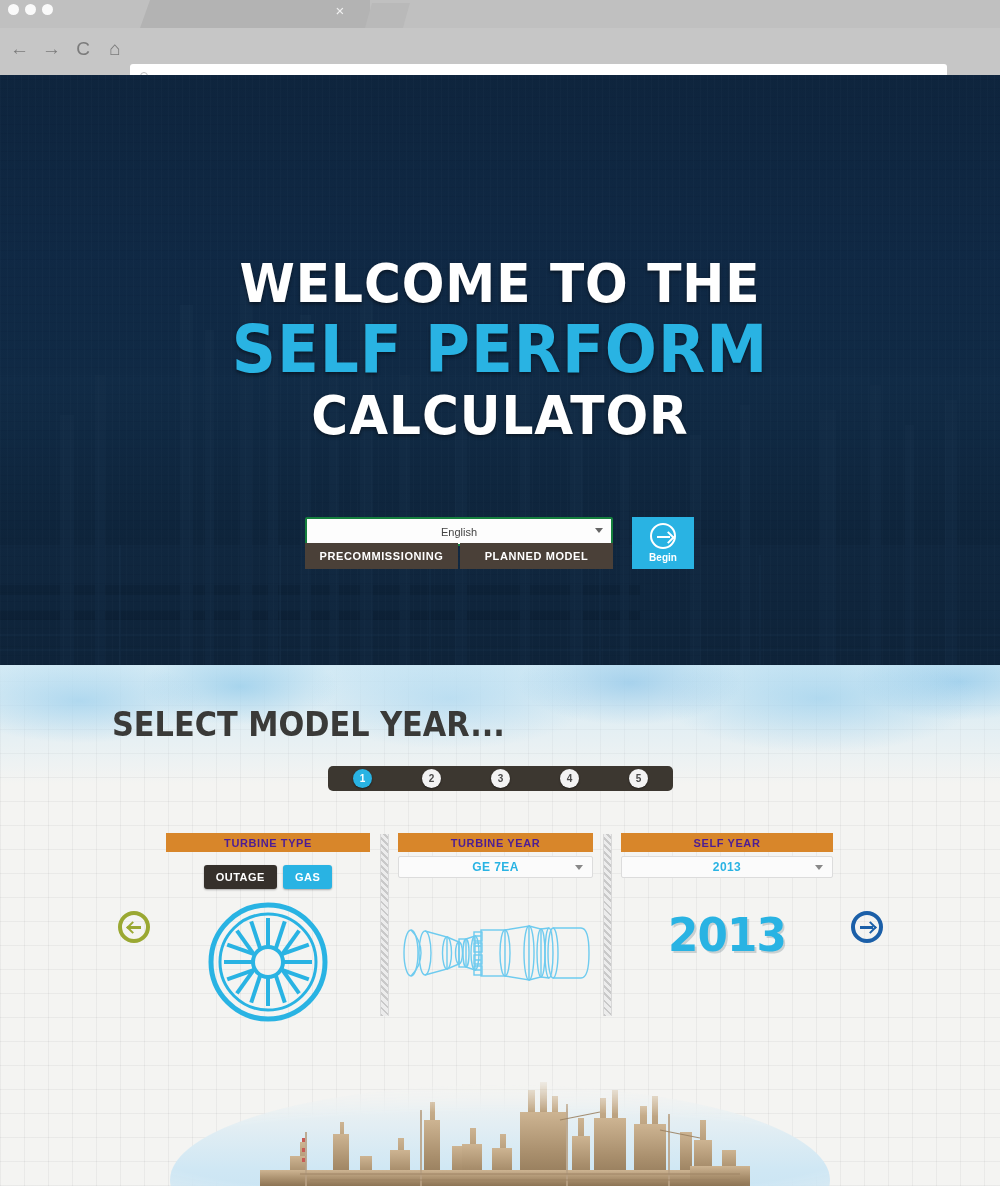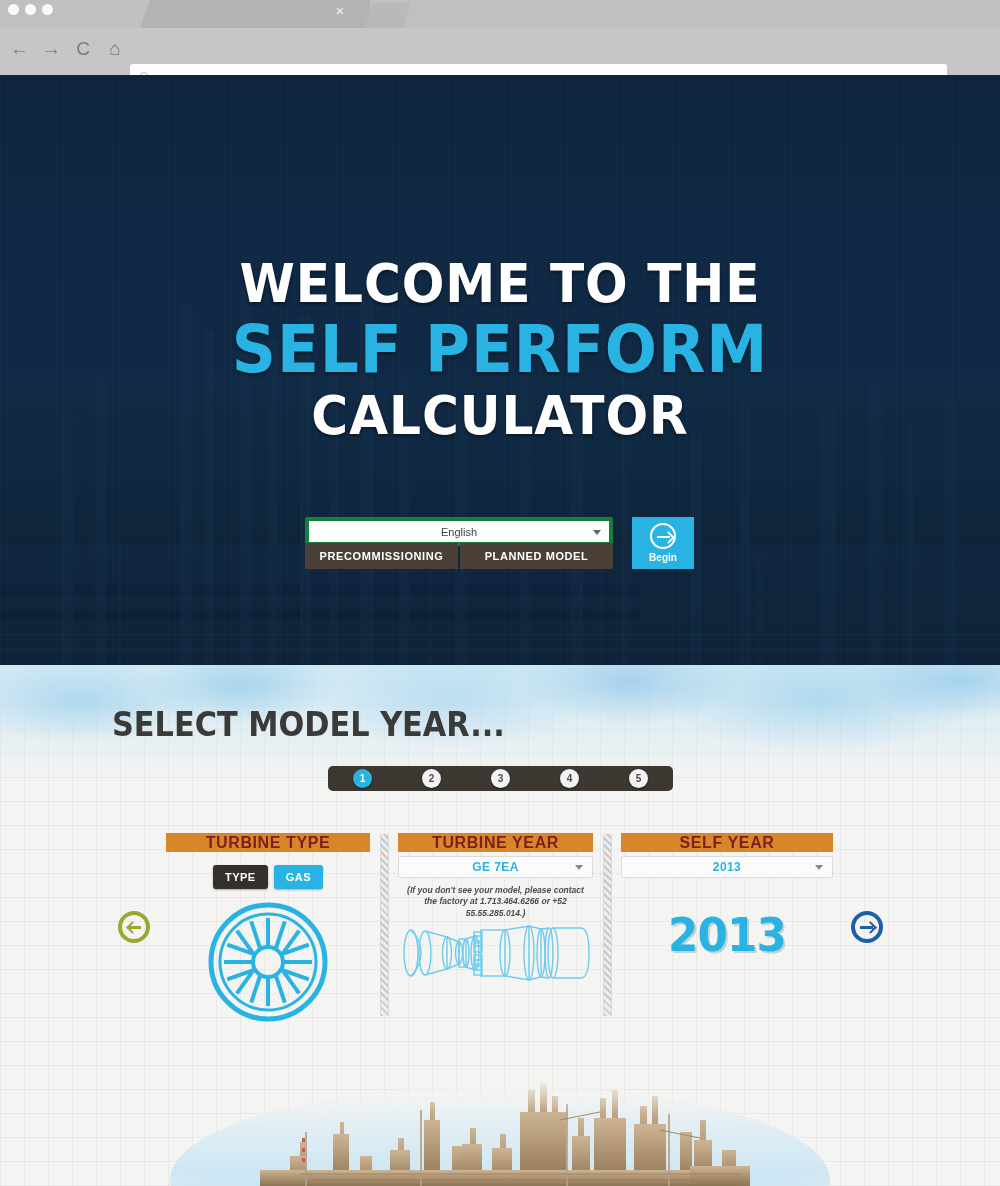--- a/index.html
+++ b/index.html
@@ -66,21 +66,21 @@
   .ht-line{
     font-family:"DejaVu Sans",sans-serif;font-weight:bold;letter-spacing:1px;
     text-shadow:0 2px 4px rgba(0,0,0,.45);line-height:1;
   }
   .ht-l1{font-size:54px;color:#ffffff;transform:scaleX(.93);}
   .ht-l2{font-size:66px;color:#29b3e3;margin-top:6px;transform:scaleX(.93);}
   .ht-l3{font-size:54px;color:#ffffff;margin-top:6px;transform:scaleX(.93);}
 
   .hero-form{position:absolute;left:305px;top:442px;width:390px;height:56px;}
   .lang-select{
-    position:absolute;left:0;top:0;width:308px;height:29px;background:#fdfdfd;border:4px solid #15803d;
+    position:absolute;left:0;top:0;width:308px;height:29px;background:#fdfdfd;border:2px solid #15803d;
     box-sizing:border-box;border-radius:2px;display:flex;align-items:center;justify-content:center;
   }
   .lang-select span{font-size:11px;color:#444;}
   .lang-caret{position:absolute;right:8px;top:9px;width:0;height:0;border-left:4px solid transparent;border-right:4px solid transparent;border-top:5px solid #666;}
   .mode-row{position:absolute;left:0;top:26px;width:308px;height:26px;display:flex;gap:2px;}
   .mode-btn{
     flex:1;background:#4a4038;display:flex;align-items:center;justify-content:center;
     color:#ffffff;font-size:11px;font-weight:bold;letter-spacing:.6px;
   }
   .mode-btn.active{background:#4a4038;}
@@ -123,21 +123,21 @@
   .step-dot{
     width:19px;height:19px;border-radius:50%;background:#f3f3f3;color:#4a4a4a;
     font-size:10px;font-weight:bold;display:flex;align-items:center;justify-content:center;
     box-shadow:0 1px 2px rgba(0,0,0,.45);
   }
   .step-dot.active{background:#29b3e3;color:#ffffff;}
 
   
   .panel{position:absolute;top:833px;}
   .panel-head{
-    height:19px;background:#d8862a;color:#7f1d1d;font-size:16px;font-weight:bold;letter-spacing:.6px;
+    height:19px;background:#d8862a;color:#4c1d95;font-size:11px;font-weight:bold;letter-spacing:.6px;
     display:flex;align-items:center;justify-content:center;
   }
   .panel-type{left:166px;width:204px;}
   .panel-model{left:398px;width:195px;}
   .panel-year{left:621px;width:212px;}
 
   .toggle-row{margin-top:13px;display:flex;justify-content:center;gap:6px;}
   .toggle-btn{
     height:24px;padding:0 12px;border-radius:3px;display:flex;align-items:center;justify-content:center;
     font-size:11px;font-weight:bold;letter-spacing:.5px;color:#ffffff;box-shadow:0 1px 2px rgba(0,0,0,.3);
@@ -302,21 +302,21 @@
       <div class="step-dot">4</div>
     </div>
     <div class="step">
       <div class="step-dot">5</div>
     </div>
   </div>
 
   <div class="panel panel-type">
     <div class="panel-head">TURBINE TYPE</div>
     <div class="toggle-row">
-      <div class="toggle-btn steam">TYPE</div>
+      <div class="toggle-btn steam">OUTAGE</div>
       <div class="toggle-btn gas">GAS</div>
     </div>
   </div>
 
   <svg class="turbine-fan" viewBox="0 0 122 122">
     <g stroke="#29b3e3" fill="none">
       <circle cx="61" cy="61" r="57" stroke-width="5"></circle>
       <circle cx="61" cy="61" r="48" stroke-width="3"></circle>
       <circle cx="61" cy="61" r="15" stroke-width="4"></circle>
       <g stroke-width="4">
@@ -341,21 +341,20 @@
   </svg>
 
   <div class="divider div-a"></div>
 
   <div class="panel panel-model">
     <div class="panel-head">TURBINE YEAR</div>
     <div class="dd">
       <span>GE 7EA</span>
       <div class="caret"></div>
     </div>
-    <div class="dd-note">(If you don't see your model, please contact the factory at 1.713.464.6266 or +52 55.55.285.014.)</div>
   </div>
 
   <svg class="turbine-engine" viewBox="0 0 192 82">
     <g stroke="#6ecbef" fill="none" stroke-width="1.4">
       <ellipse cx="10" cy="41" rx="7" ry="23"></ellipse>
       <path d="M10 18 Q20 28 20 41 Q20 54 10 64"></path>
       <ellipse cx="24" cy="41" rx="6" ry="22"></ellipse>
       <path d="M24 19 L46 25 L46 57 L24 63"></path>
       <ellipse cx="46" cy="41" rx="4.5" ry="16"></ellipse>
       <path d="M46 25 L58 30 L58 52 L46 57"></path>

